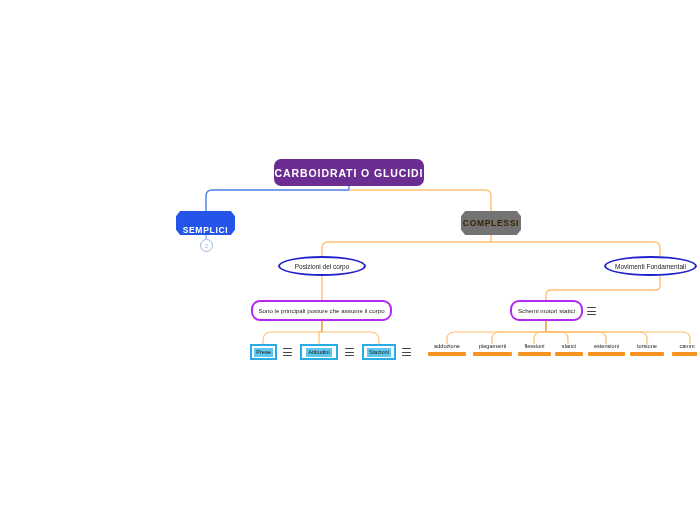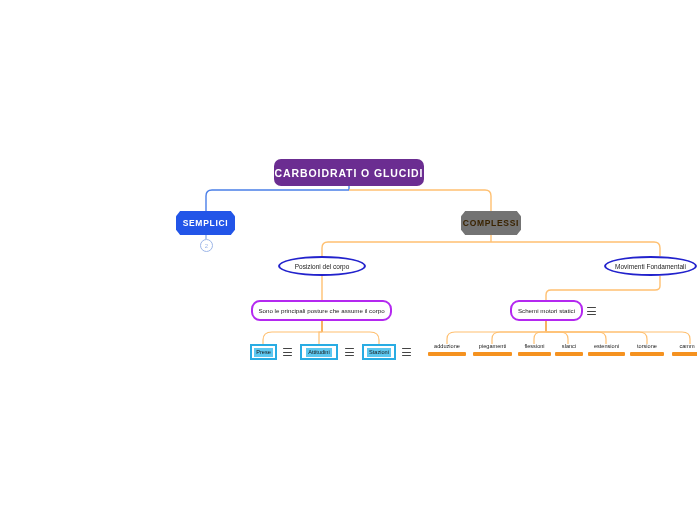--- a/index.html
+++ b/index.html
@@ -59,20 +59,21 @@
     font-weight: bold;
     letter-spacing: 0.7px;
     clip-path: polygon(0% 22%, 7% 0%, 93% 0%, 100% 22%, 100% 78%, 93% 100%, 7% 100%, 0% 78%);
   }
   .n-semplici {
     left: 176px;
     top: 211px;
     width: 59px;
     background: #2255e8;
     color: #ffffff;
+    align-items: flex-end;
   }
   .n-complessi {
     left: 461px;
     top: 211px;
     width: 60px;
     background: #737373;
     color: #3a2300;
   }
 
   

